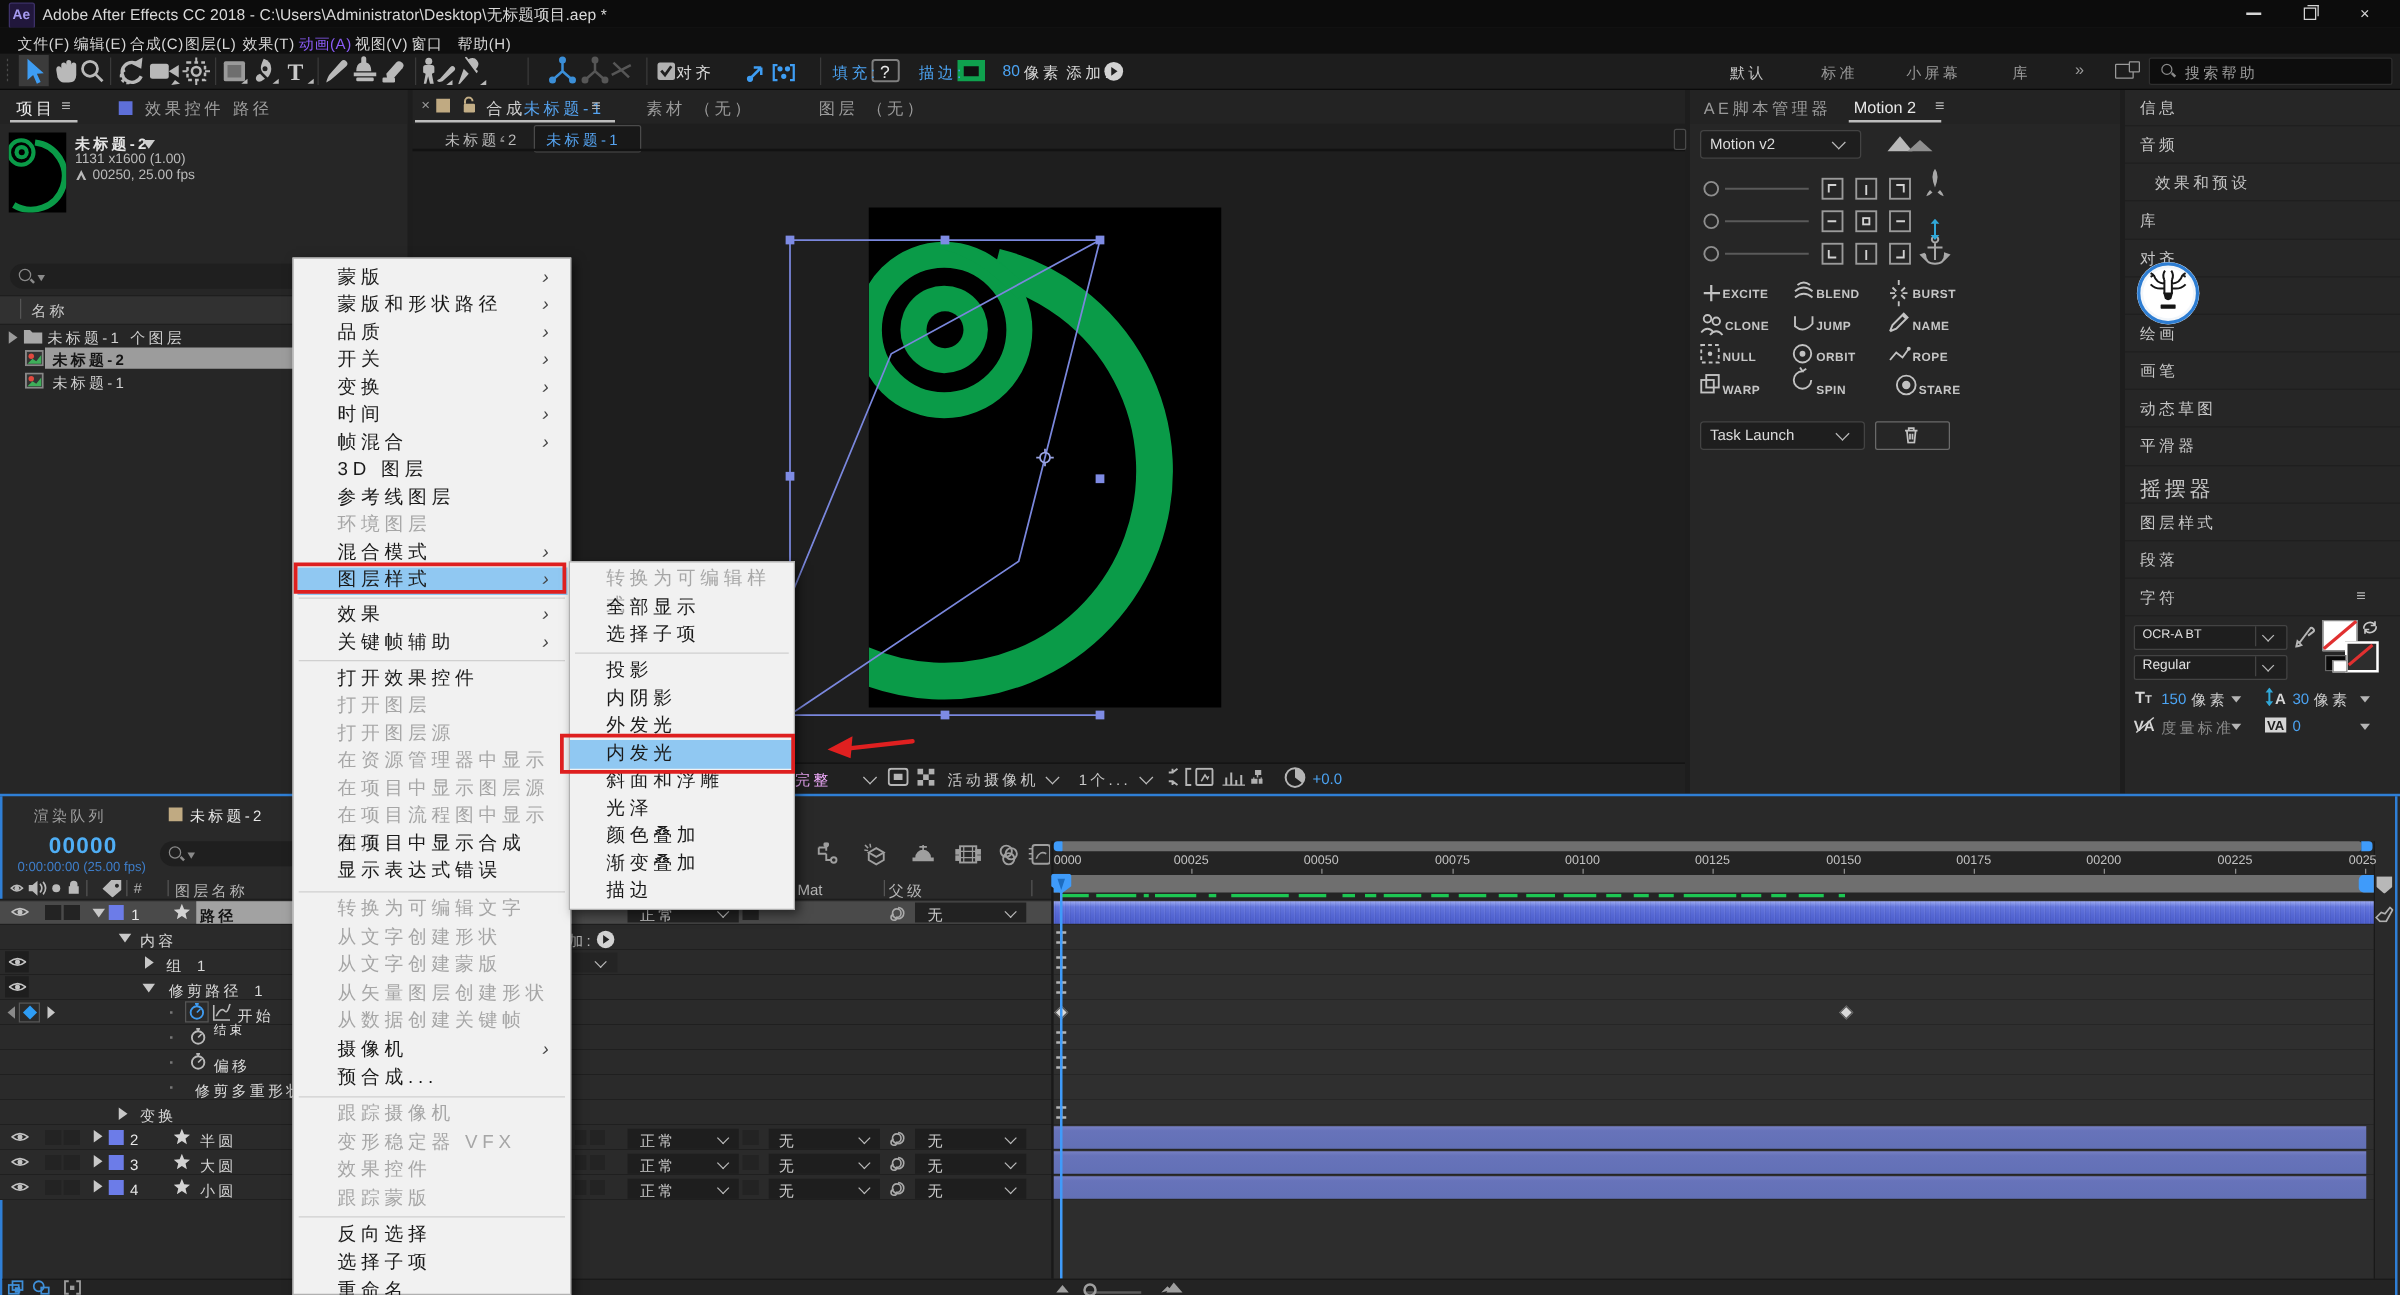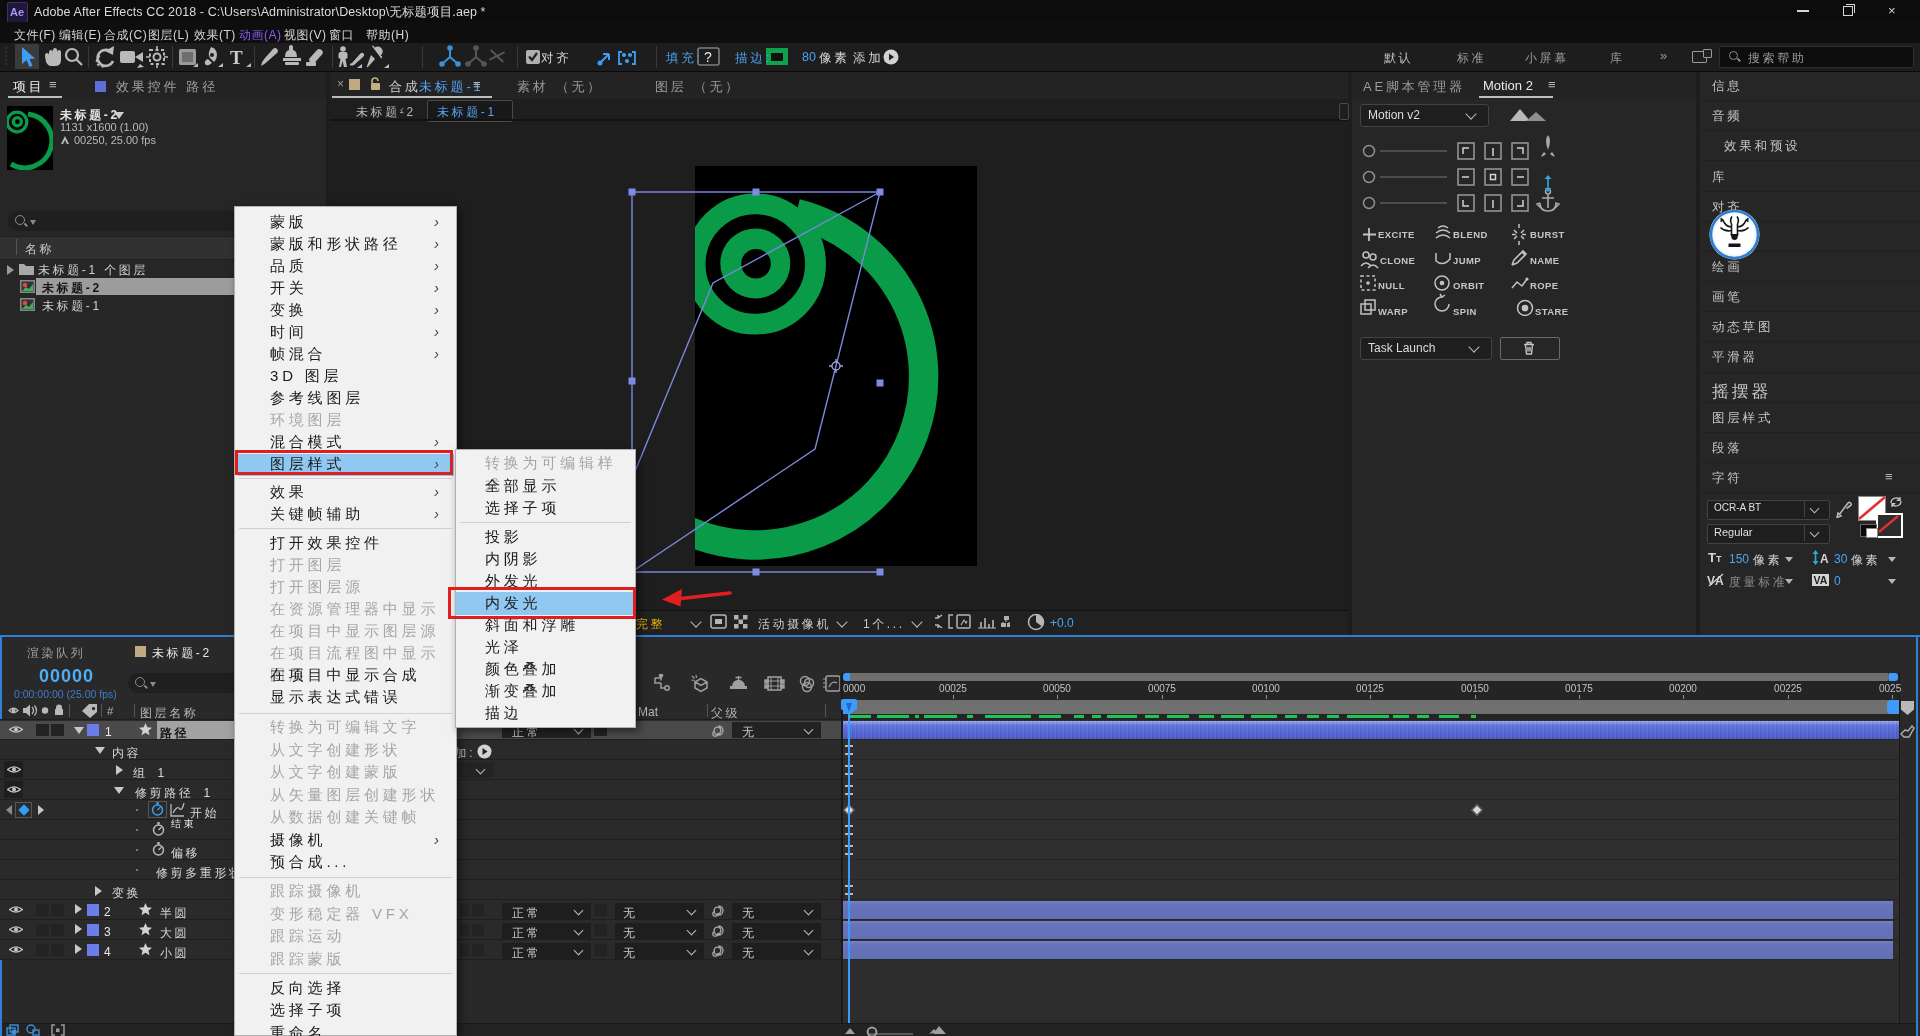--- a/index.html
+++ b/index.html
@@ -255,21 +255,21 @@
         <rect x="546.5" y="258.5" width="7" height="7"></rect>
 <rect x="422.5" y="447.5" width="7" height="7"></rect>
         <rect x="546.5" y="447.5" width="7" height="7"></rect>
 </g>
 <g stroke="#99a3e2" stroke-width="1.4" fill="none">
 <circle cx="506" cy="245" r="4"></circle>
         <path d="M506 238 v3 M506 249 v3 M499 245 h3 M510 245 h3"></path>
 </g>
 </svg>
 <div class="ab" style="left:0;top:538px;width:1018px;height:25px;background:#212121;border-top:1px solid #101010;box-sizing:border-box"></div>
-<div class="tx" style="left:306px;top:544px;font-size:12px;color:#eab308;letter-spacing:2.6px">完整</div>
+<div class="tx" style="left:306px;top:544px;font-size:12px;color:#f0abfc;letter-spacing:2.6px">完整</div>
 <div class="chev" style="left:362px;top:546px"></div>
 <svg class="ab" style="left:380px;top:542px" width="300" height="17" viewBox="0 0 300 17">
 <rect x="1" y="1" width="15" height="13" rx="2" fill="none" stroke="#b5b5b5" stroke-width="1.5"></rect>
       <rect x="5" y="5" width="7" height="5" fill="#b5b5b5"></rect>
 <g fill="#b0b0b0">
         <rect x="24" y="1" width="4.5" height="4.5"></rect>
         <rect x="33" y="1" width="4.5" height="4.5"></rect>
         <rect x="28.5" y="5.5" width="4.5" height="4.5"></rect>
         <rect x="24" y="10" width="4.5" height="4.5"></rect>
         <rect x="33" y="10" width="4.5" height="4.5"></rect>
@@ -957,21 +957,21 @@
 <div class="mi" style="top:644px">
       <span>预合成...</span>
     </div>
 <div class="mi dis" style="top:673px">
       <span>跟踪摄像机</span>
     </div>
 <div class="mi dis" style="top:695.5px">
       <span>变形稳定器 VFX</span>
     </div>
 <div class="mi dis" style="top:718px">
-      <span>跟踪运动</span>
+      <span>效果控件</span>
     </div>
 <div class="mi dis" style="top:740.5px">
       <span>跟踪蒙版</span>
     </div>
 <div class="mi" style="top:769.5px">
       <span>反向选择</span>
     </div>
 <div class="mi" style="top:792px">
       <span>选择子项</span>
     </div>

